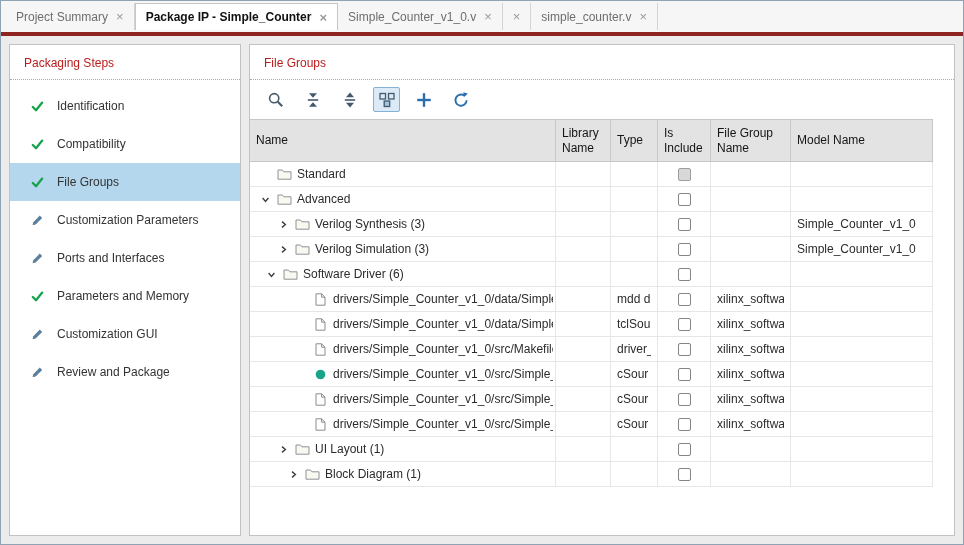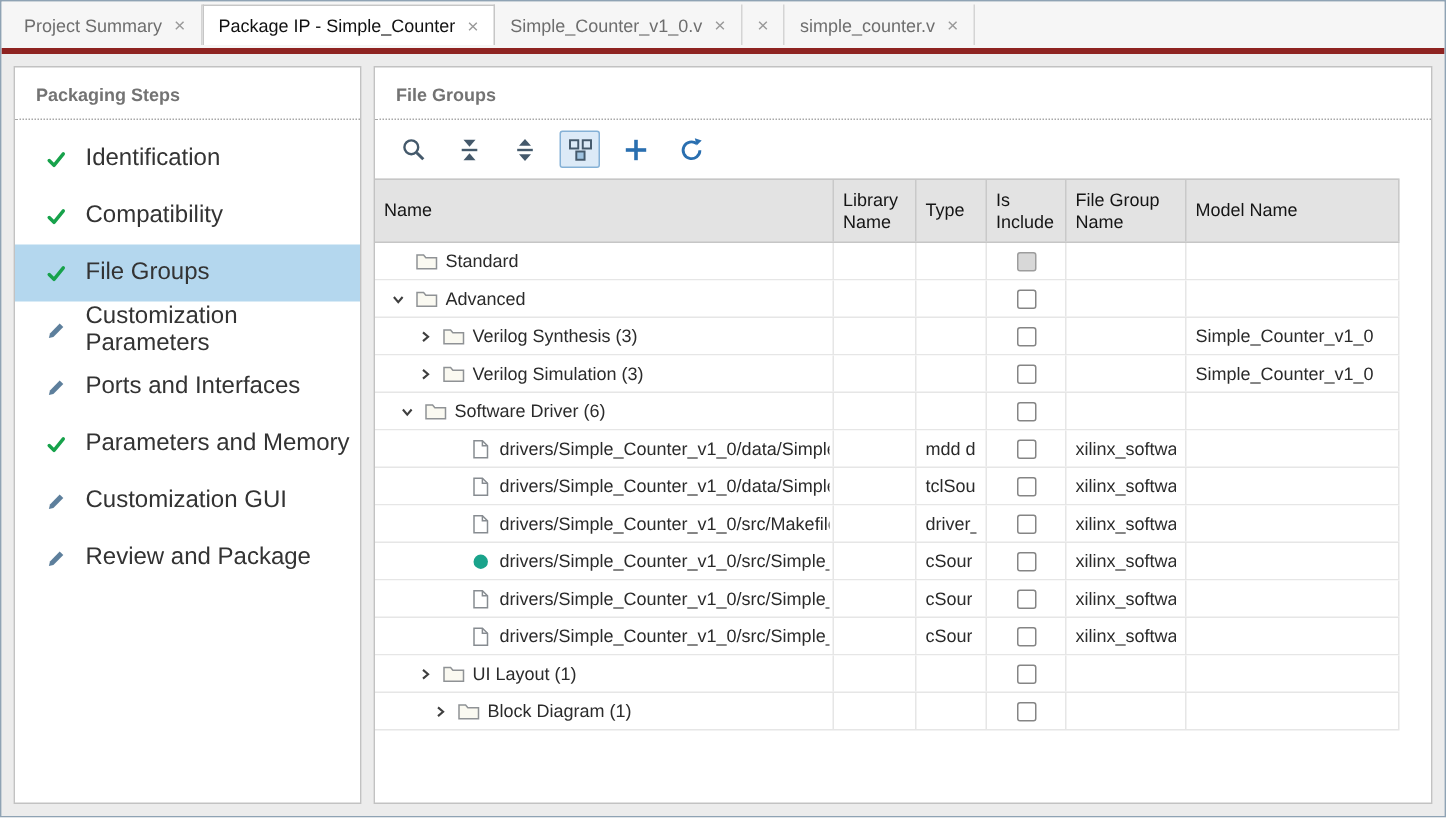--- a/index.html
+++ b/index.html
@@ -3,33 +3,33 @@
 <meta charset="utf-8">
 <style>
   *{box-sizing:border-box;margin:0;padding:0}
   html,body{width:964px;height:545px}
   body{font-family:"Liberation Sans",sans-serif;background:#fff;font-size:12px}
   .window{width:964px;height:545px;border:1px solid #8fa3b4;display:flex;flex-direction:column;background:#ececec;overflow:hidden}
 
   
   .tab-bar{height:31px;background:#f6f6f6;display:flex;align-items:center;padding-left:5px}
   .tab{height:27px;display:flex;align-items:center;gap:8px;padding:0 10px;font-size:12px;color:#6e6e6e;border-right:1px solid #d4d4d4;white-space:nowrap}
-  .tab.active{background:#fff;color:#111;font-weight:normal;border:1px solid #c6c6c6;border-bottom:none}
+  .tab.active{background:#fff;color:#111;font-weight:bold;border:1px solid #c6c6c6;border-bottom:none}
   .tab-close{color:#9a9a9a;font-size:13px;line-height:1;cursor:default}
   .accent{height:4px;background:#8e2321;flex:none}
 
   
   .content{flex:1;display:flex;gap:8px;padding:8px;background:#ececec;min-height:0}
   .sidebar{width:232px;background:#fff;border:1px solid #c2c2c2;display:flex;flex-direction:column;flex:none}
   .main{flex:1;background:#fff;border:1px solid #c2c2c2;display:flex;flex-direction:column;min-width:0}
-  .panel-header{font-size:12px;font-weight:bold;color:#737373;padding:11px 12px 9px 14px;border-bottom:1px dotted #a8a8a8;flex:none}
+  .panel-header{font-size:12px;font-weight:normal;color:#b91c1c;padding:11px 12px 9px 14px;border-bottom:1px dotted #a8a8a8;flex:none}
 
   
   .steps{padding-top:7px}
-  .step{height:38px;display:flex;align-items:center;gap:13px;padding-left:21px;font-size:16px;color:#333}
+  .step{height:38px;display:flex;align-items:center;gap:13px;padding-left:21px;font-size:12px;color:#333}
   .step.selected{background:#b4d7ee}
   .s-icon{display:inline-flex;align-items:center}
 
   
   .toolbar{display:flex;align-items:center;gap:10px;padding:7px 0 7px 12px;flex:none}
   .tool{width:27px;height:25px;display:flex;align-items:center;justify-content:center;border:1px solid transparent;border-radius:2px}
   .tool.active{border-color:#85b1d6;background:#dceaf7}
   .t-icon{display:inline-flex}
 
   

